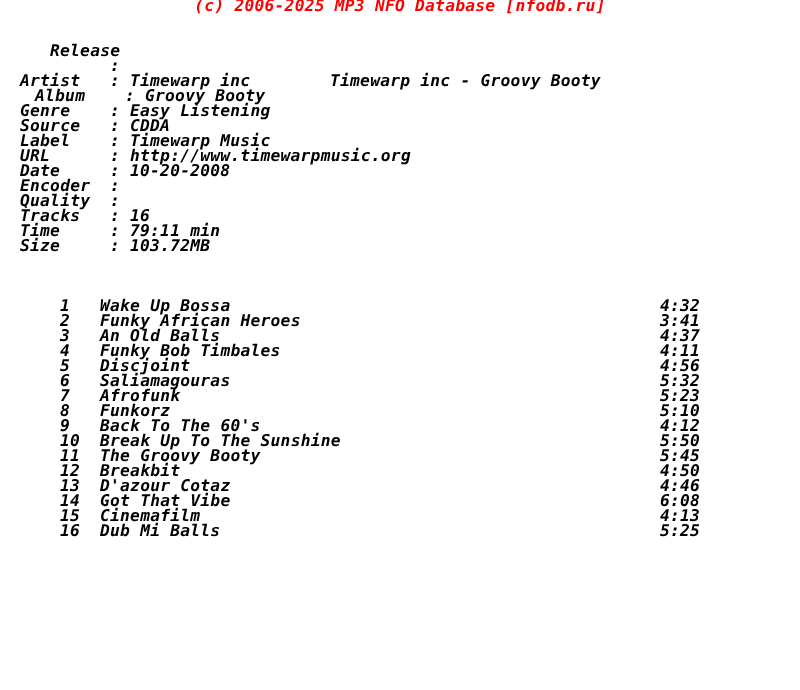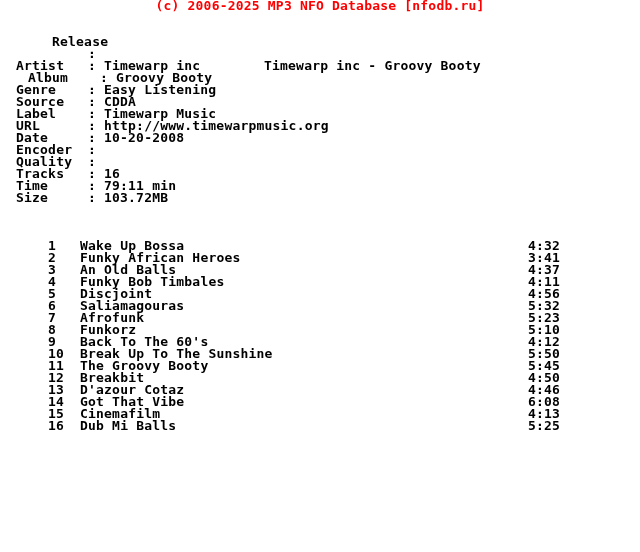--- a/index.html
+++ b/index.html
@@ -1,28 +1,28 @@
 <!DOCTYPE html>
 <html><head>
 <meta charset="utf-8">
 <style>
   html, body { margin:0; padding:0; background:#ffffff; }
   body { width:640px; height:552px; position:relative; overflow:hidden;
          font-family:"DejaVu Sans Mono", "Liberation Mono", monospace; font-size:13px; color:#000; }
-  .line { position:absolute; height:12px; line-height:12px; white-space:pre; font-weight:bold; letter-spacing:0.2px; }
+  .line { position:absolute; height:12px; line-height:12px; white-space:pre; font-weight:bold; letter-spacing:0.2px;font-style:italic; }
   .hdr { color:#ff0000; left:0; width:640px; text-align:center; top:0; }
   .c { position:absolute; white-space:pre; }
 </style>
 </head>
 <body>
 
 <div class="line hdr">(c) 2006-2025 MP3 NFO Database [nfodb.ru]</div>
 
 <div class="line" style="top:24px;left:0;width:640px;">
-  <span class="c" style="left:16px;padding-left:36px;">Release</span>
+  <span class="c" style="left:4px;padding-left:36px;">Release</span>
   <span class="c" style="left:88px;">:</span>
   <span class="c" style="left:264px;">Timewarp inc - Groovy Booty</span>
 </div>
 
 <div id="info">
     <div class="line" style="top: 60px; left: 0px; width: 640px;"><span class="c" style="left:16px">Artist</span><span class="c" style="left:88px">:</span><span class="c" style="left:104px">Timewarp inc</span></div>
     <div class="line" style="top: 72px; left: 12px; width: 640px;"><span class="c" style="left:16px">Album</span><span class="c" style="left:88px">:</span><span class="c" style="left:104px">Groovy Booty</span></div>
     <div class="line" style="top: 84px; left: 0px; width: 640px;"><span class="c" style="left:16px">Genre</span><span class="c" style="left:88px">:</span><span class="c" style="left:104px">Easy Listening</span></div>
     <div class="line" style="top: 96px; left: 0px; width: 640px;"><span class="c" style="left:16px">Source</span><span class="c" style="left:88px">:</span><span class="c" style="left:104px">CDDA</span></div>
     <div class="line" style="top: 108px; left: 0px; width: 519px;"><span class="c" style="left:16px">Label</span><span class="c" style="left:88px">:</span><span class="c" style="left:104px">Timewarp Music</span></div>

